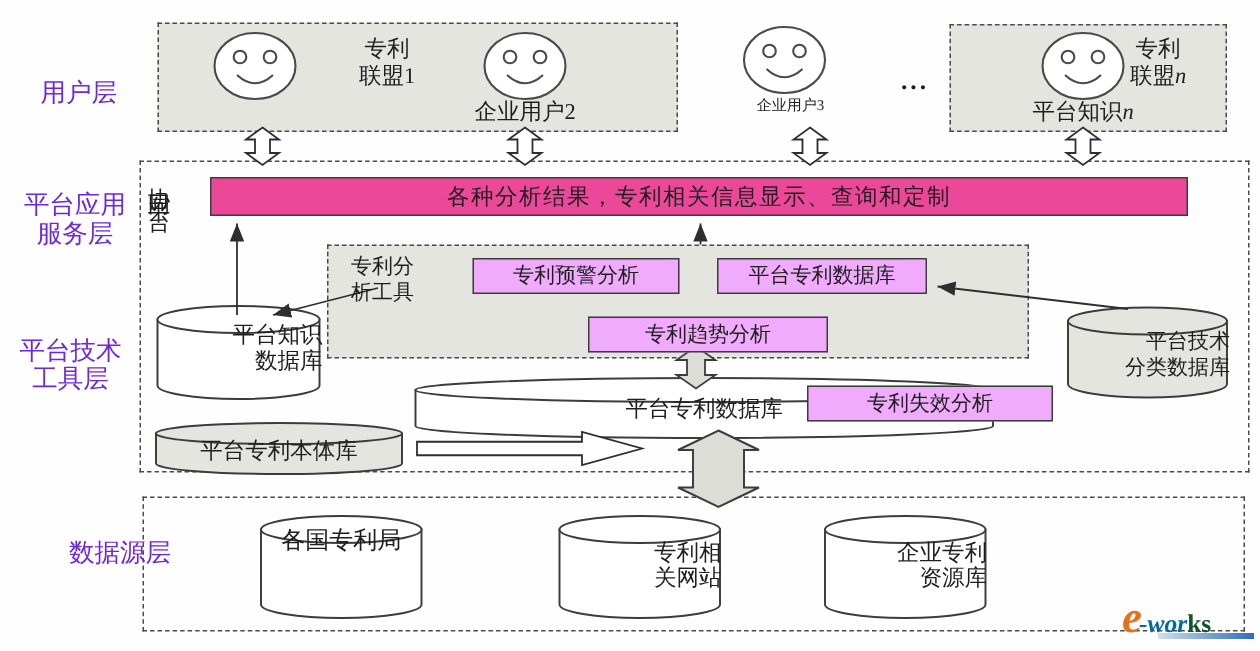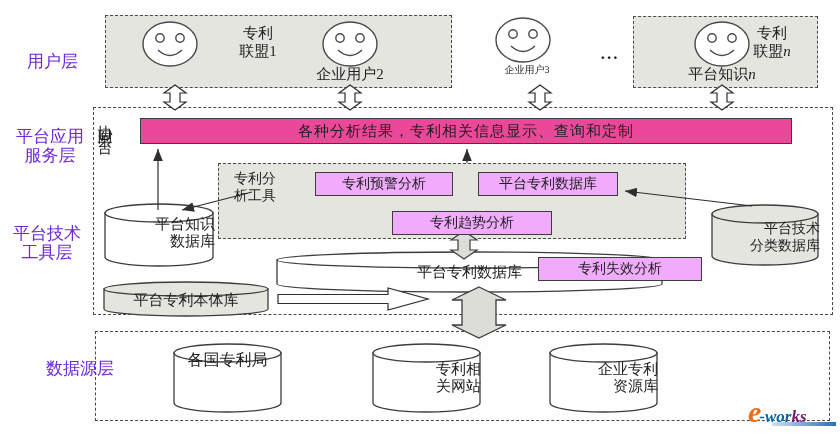--- a/index.html
+++ b/index.html
@@ -37,22 +37,22 @@
   .logo{z-index:4;display:flex;align-items:baseline;line-height:1;}
   .logo .e{
     font-family:"Liberation Serif",serif;font-style:italic;font-weight:bold;
     color:#e8701a;font-size:30px;margin-right:-2px;
   }
   .logo .mid{
     font-family:"Liberation Serif",serif;font-style:italic;font-weight:bold;
     color:#0369a1;font-size:17px;
   }
   .logo .ks{
-    font-family:"Liberation Serif",serif;font-style:italic;font-weight:bold;
-    color:#701a75;font-size:17px;
+    font-family:"Liberation Serif",serif;font-weight:bold;
+    color:#14532d;font-size:17px;
   }
   .logo-bar{
     position:absolute;height:4px;
     background:linear-gradient(to right,#cfe0ef,#2f6db5);z-index:4;
   }
 </style>
 </head>
 <body>
 
 <div id="stage">

